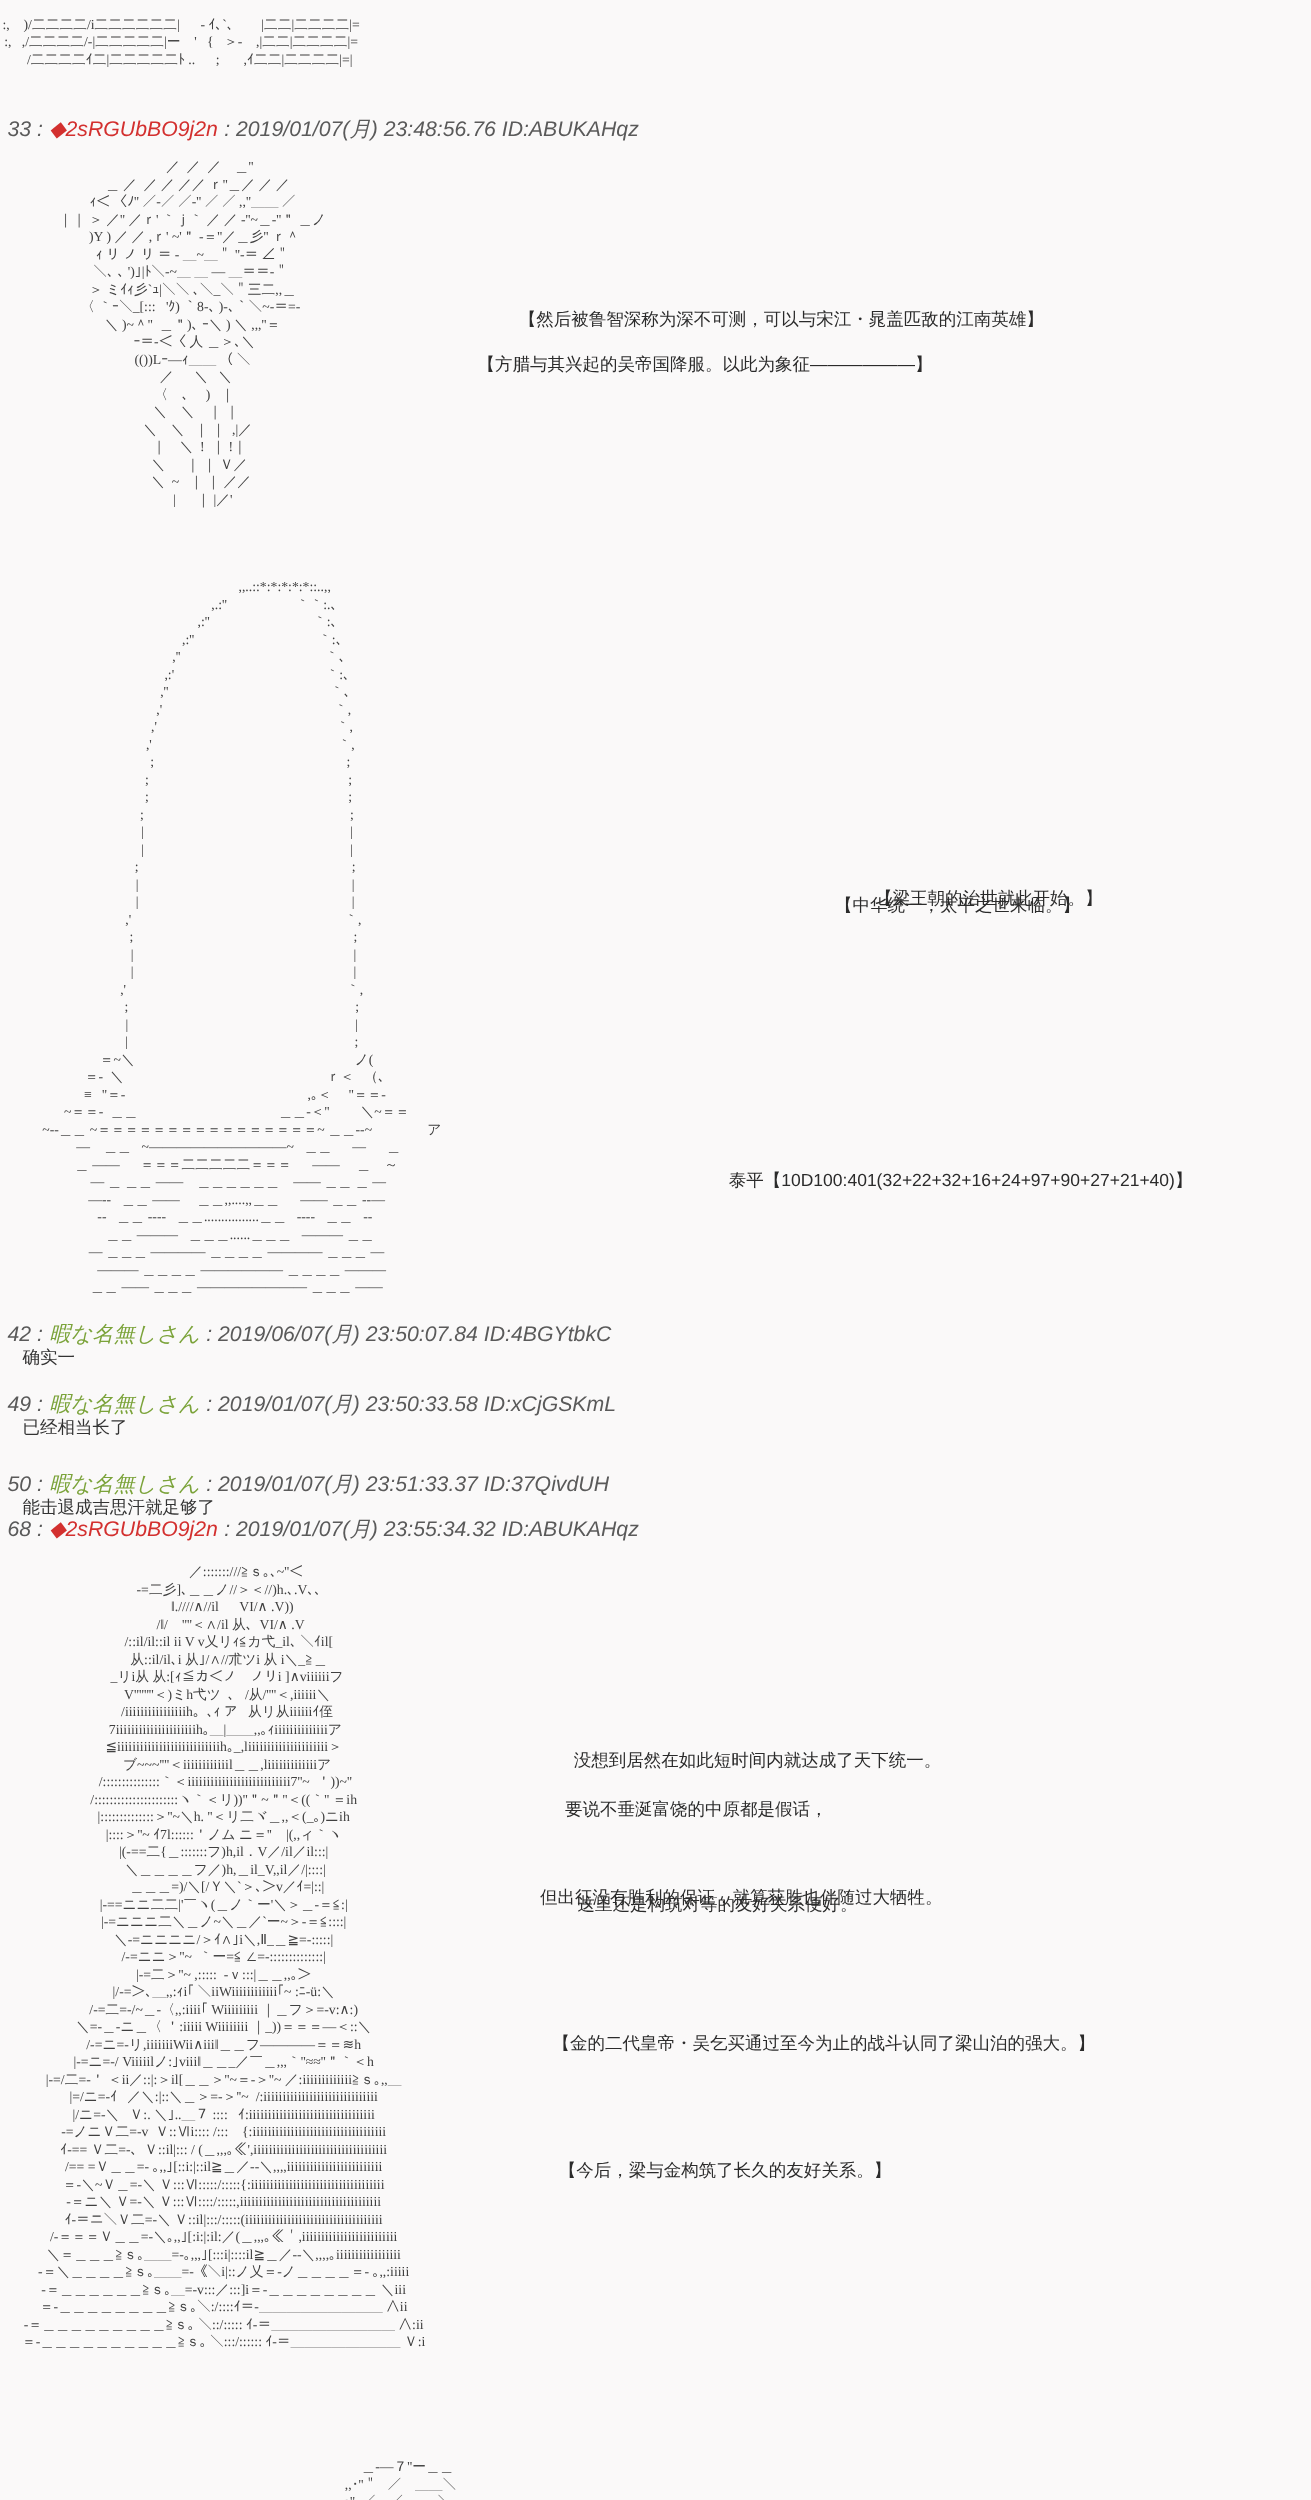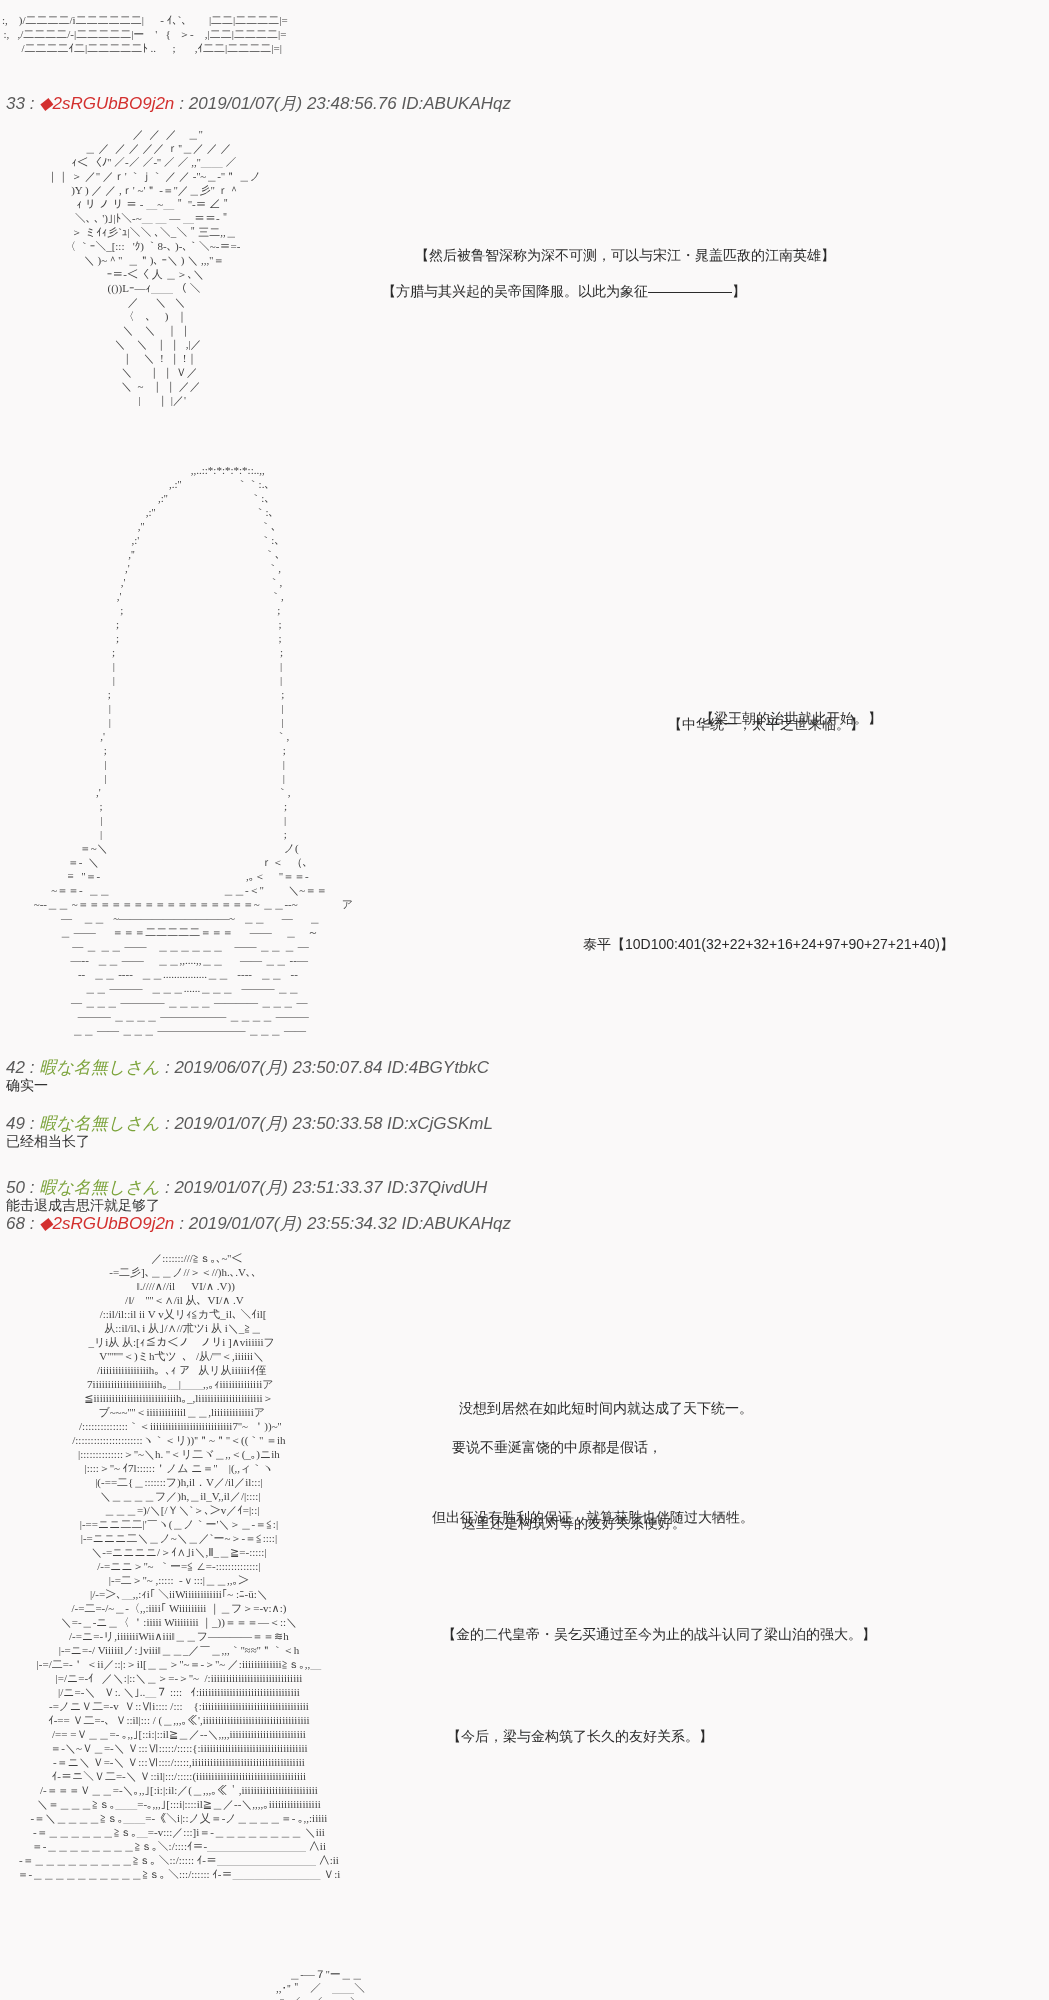--- a/index.html
+++ b/index.html
@@ -28,20 +28,21 @@
   }
   .post-header .num{color:var(--meta,#5a5a5a);}
   .post-header .name{margin:0 5px;}
   .name-anon{color:var(--name-anon,#7ba33a);}
   .name-trip{color:var(--name-trip,#d3302f);}
   .post-body{
     position:absolute;
     font-size:14px;
     color:var(--body,#333);
     white-space:pre;
+    margin-left:12px;
   }
   .dlg{
     position:absolute;
     font-size:14px;
     color:var(--dialogue,#2b2b2b);
     white-space:pre;
   }
 </style>
 </head>
 <body>

